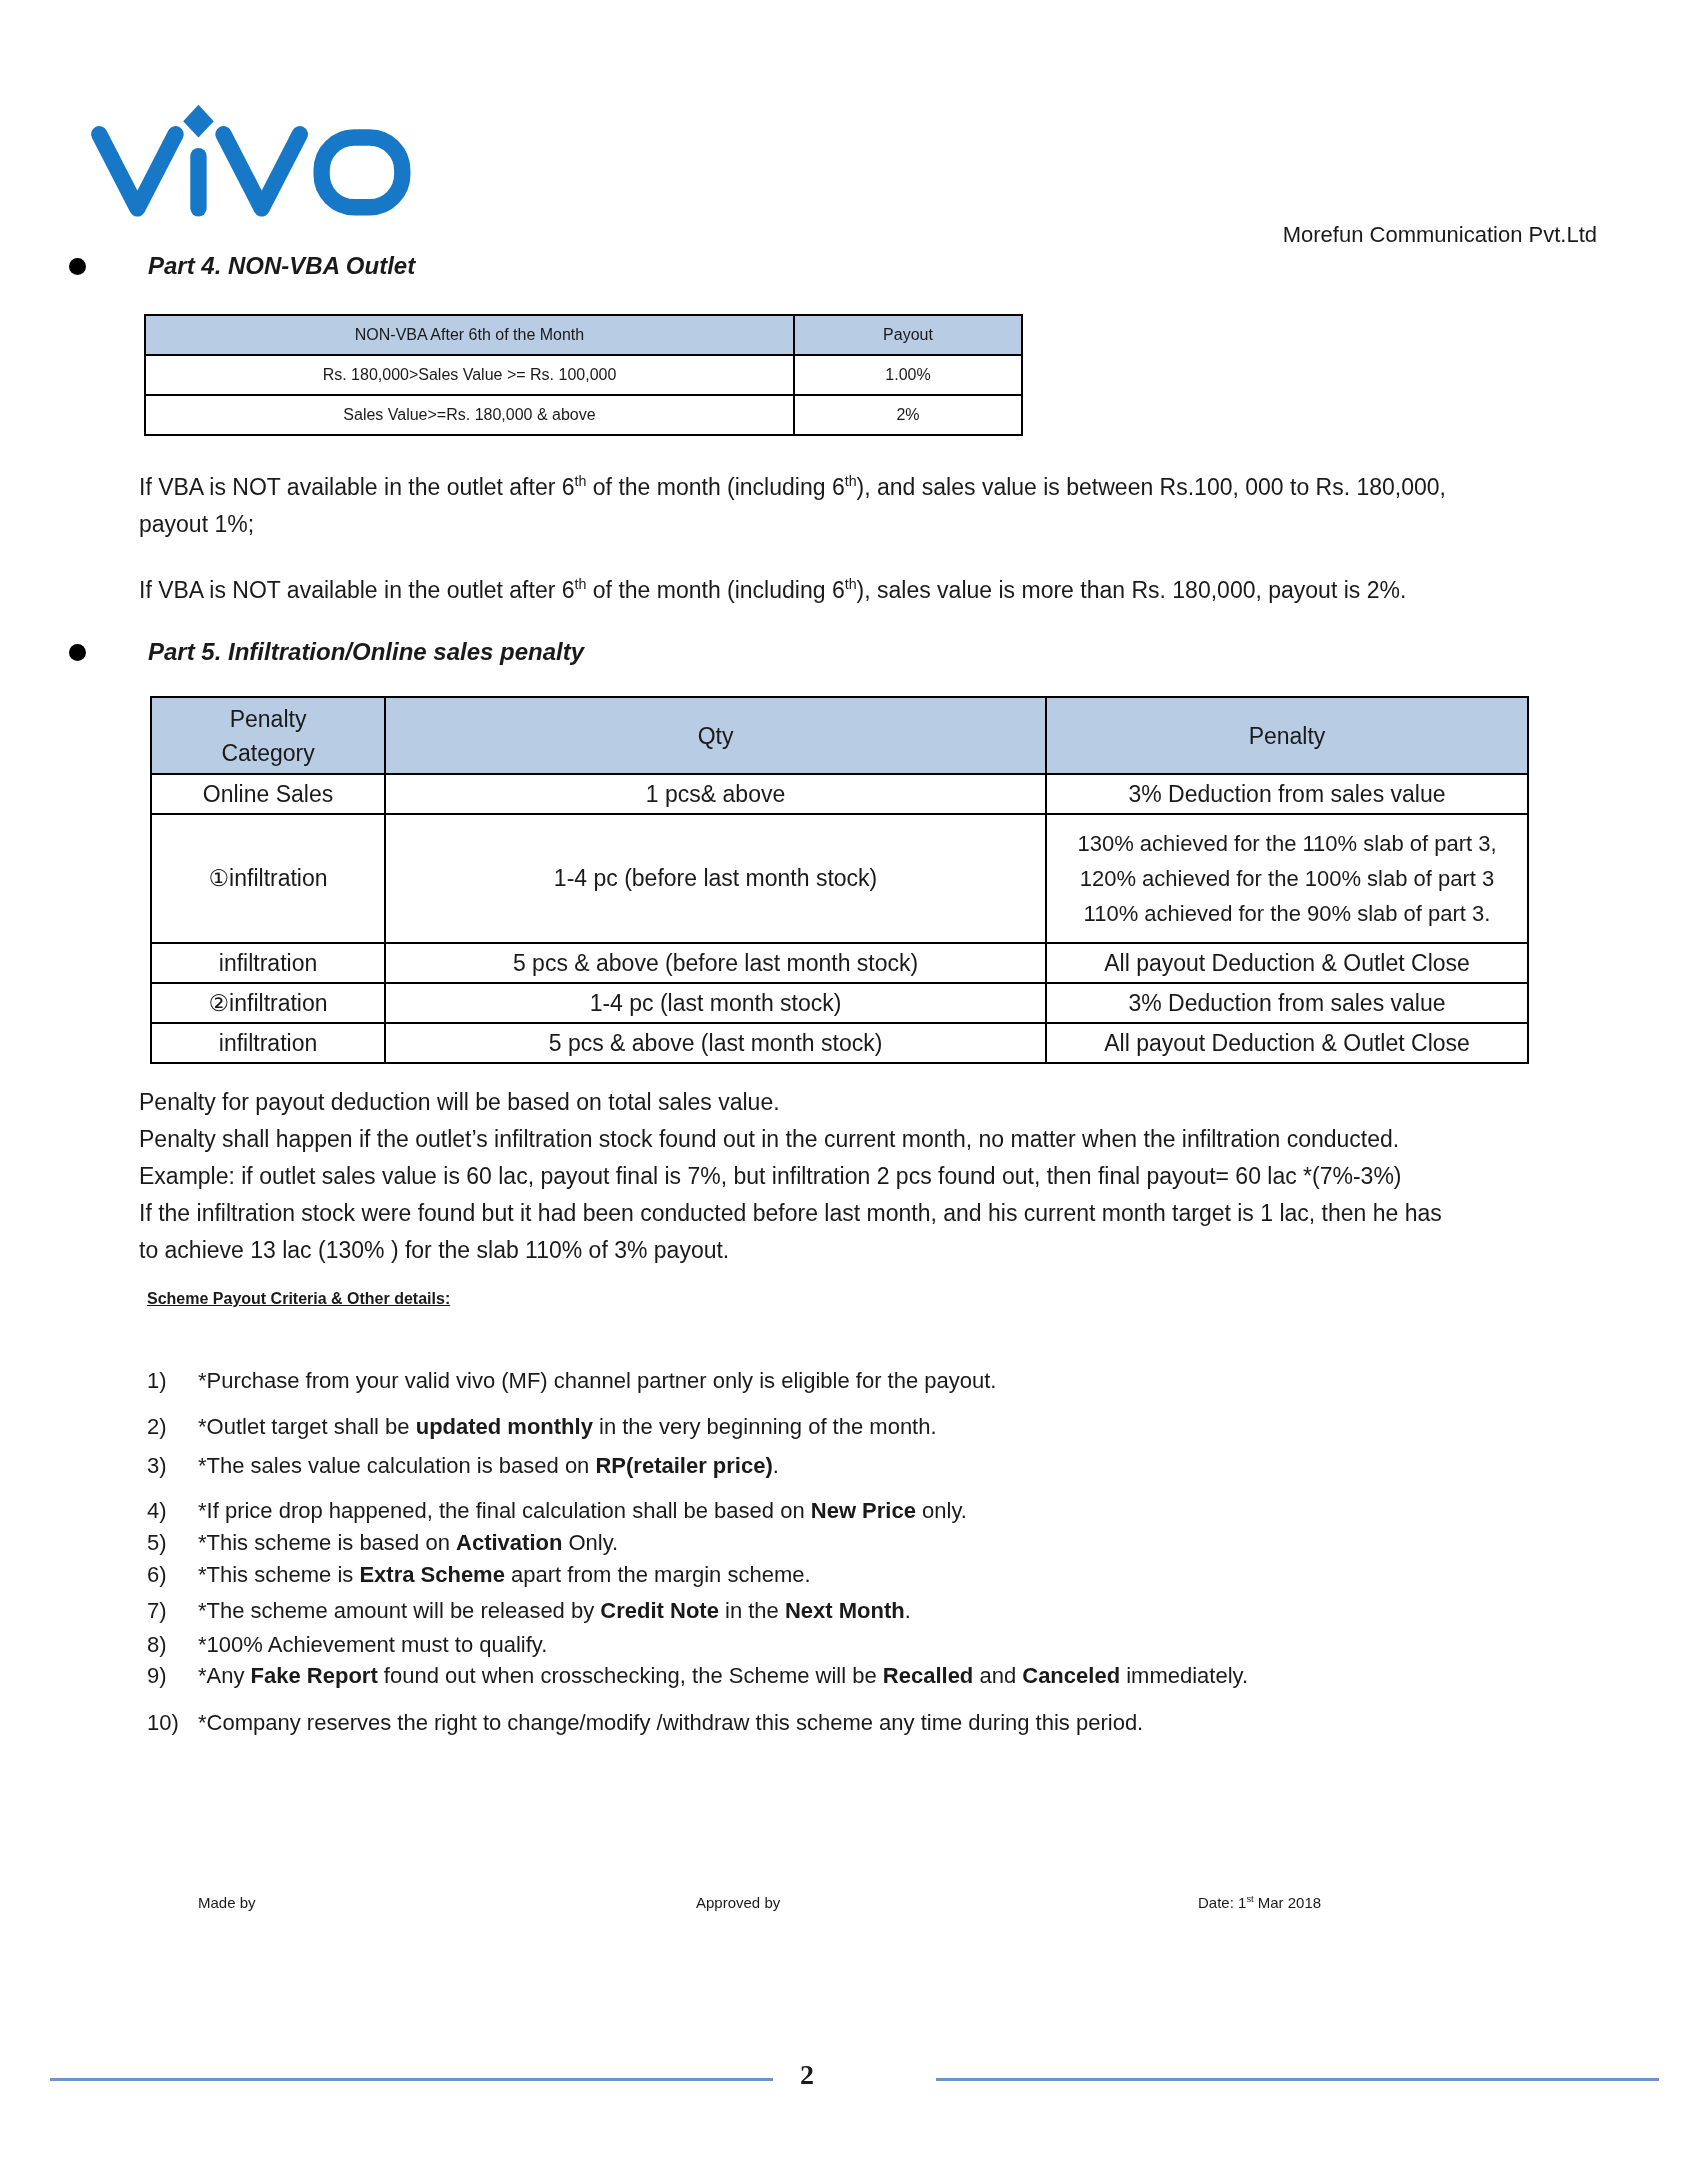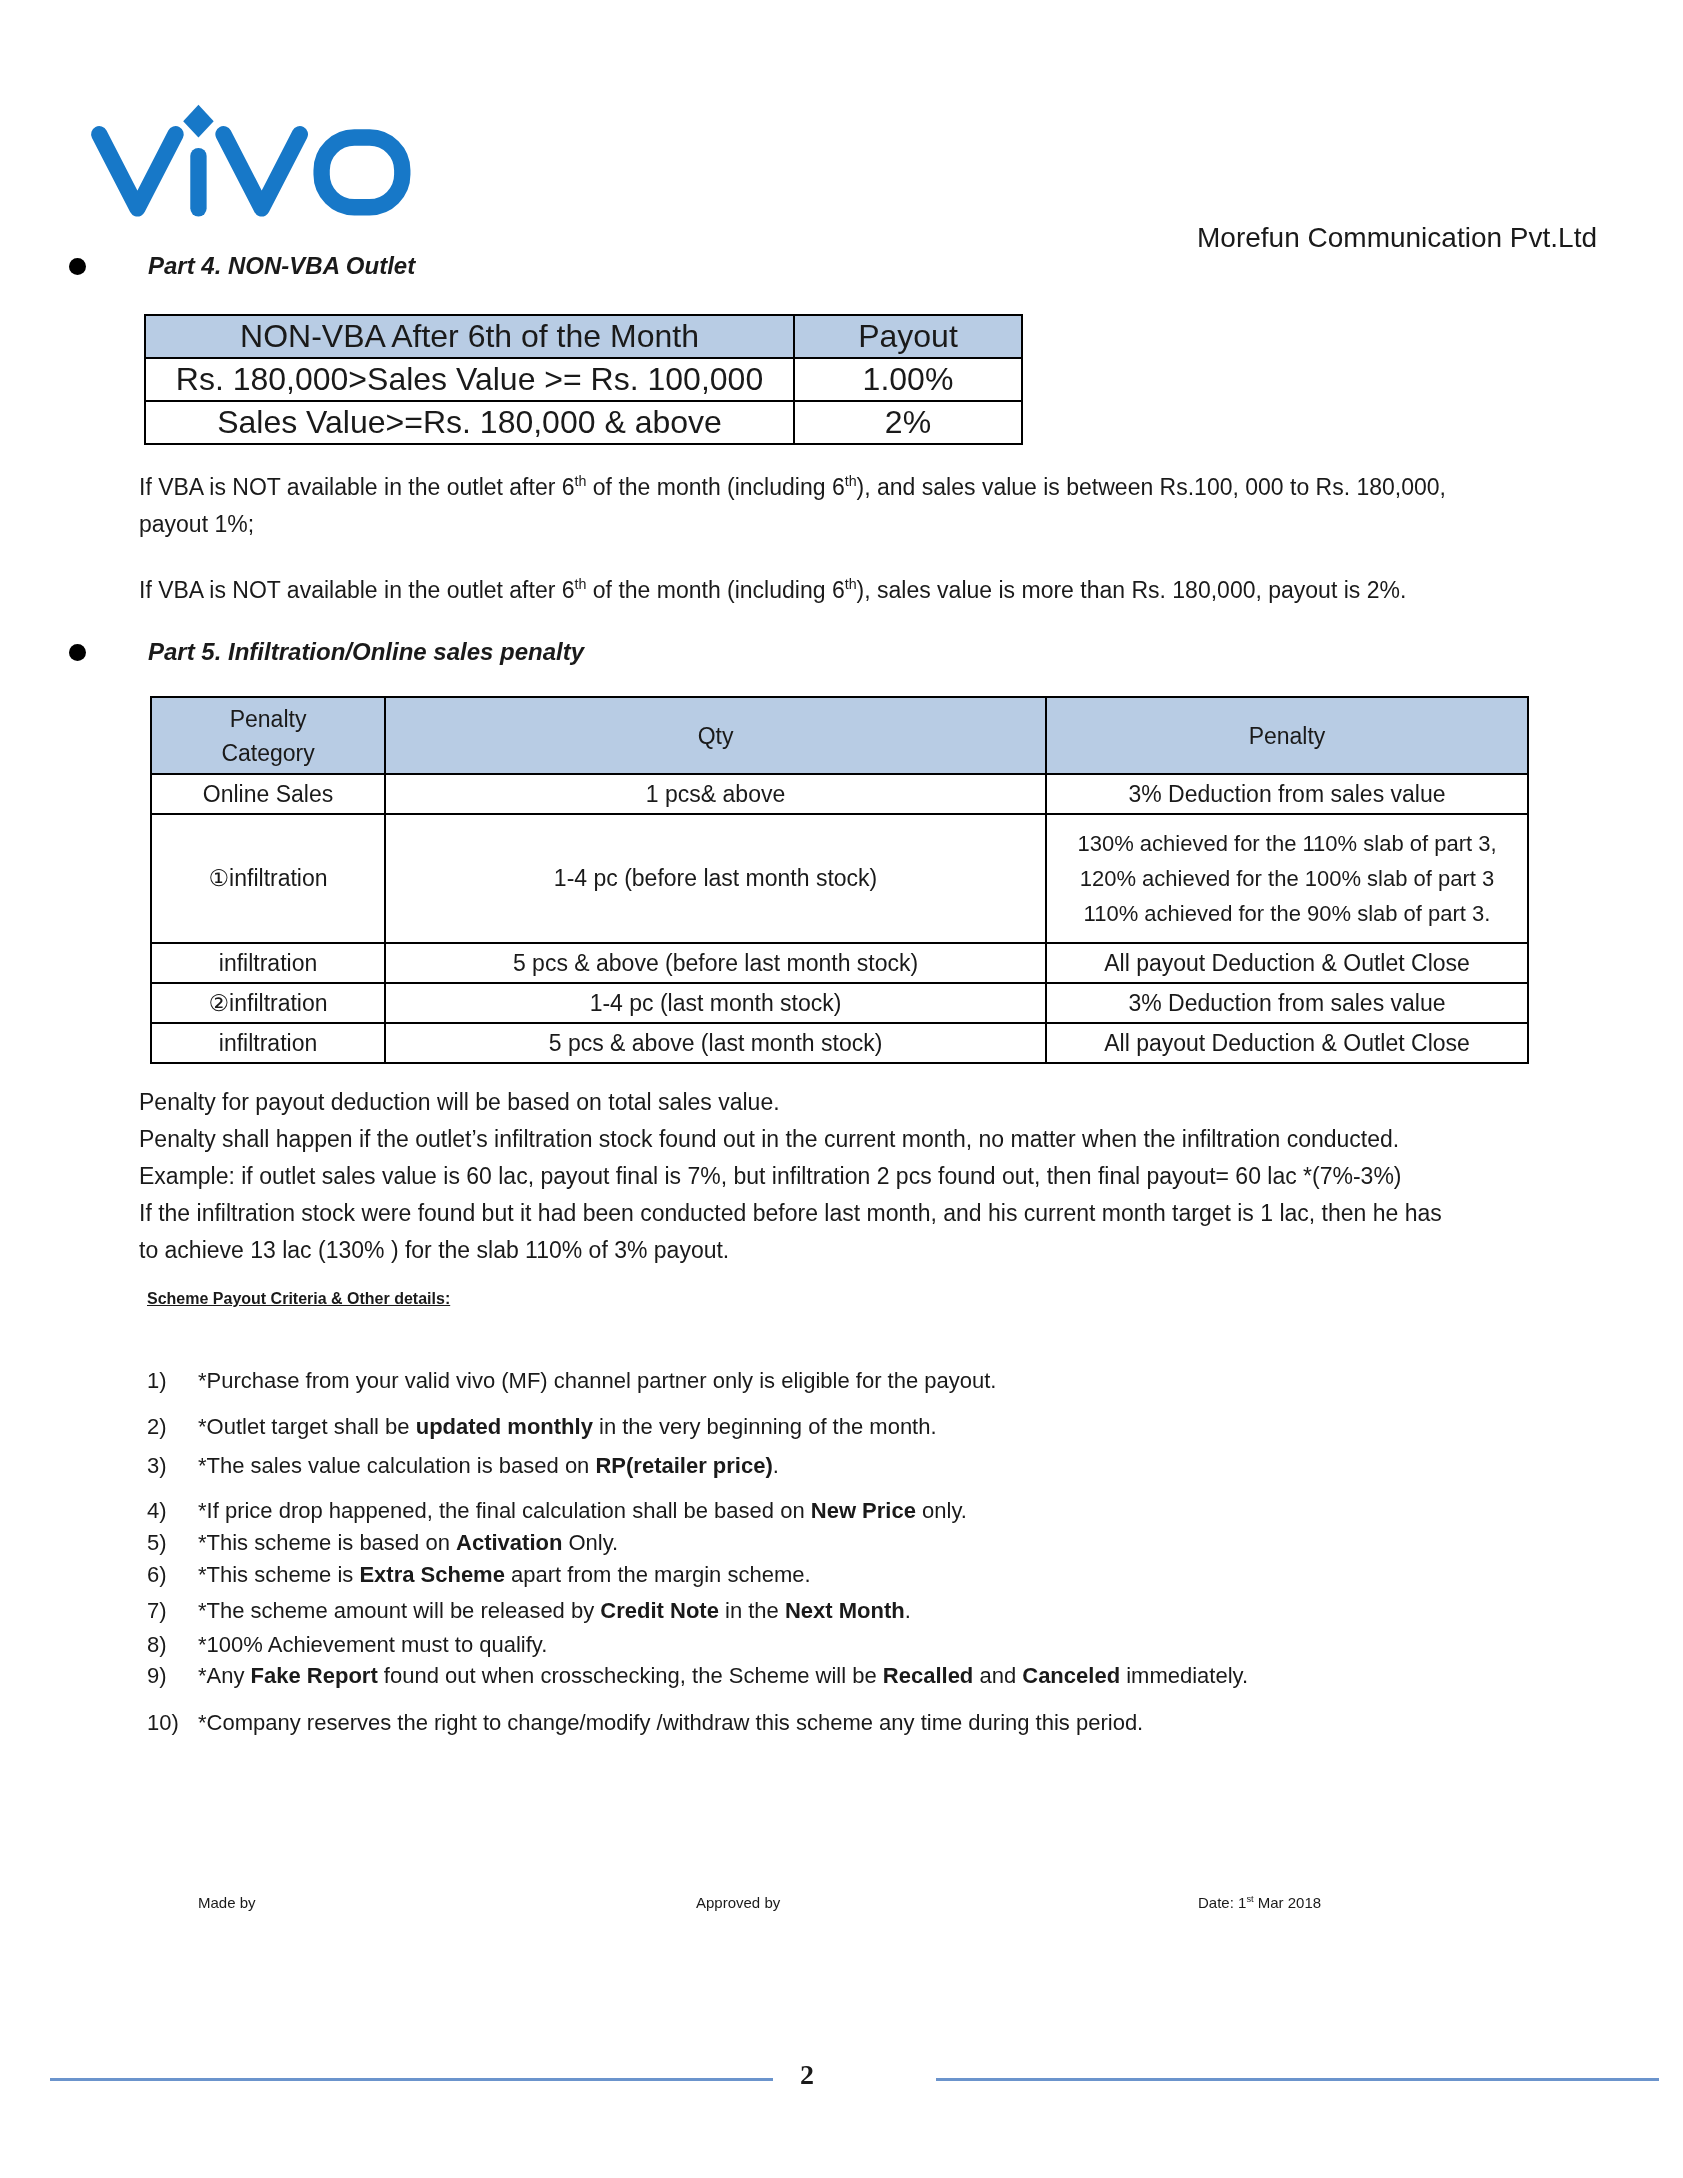--- a/index.html
+++ b/index.html
@@ -5,30 +5,30 @@
   html,body{margin:0;padding:0;background:#e8e8e8;}
   .page{
     position:relative;width:1683px;height:2178px;background:#ffffff;
     font-family:"Liberation Sans","DejaVu Sans",sans-serif;color:#1a1a1a;
     overflow:hidden;margin:0 auto;
   }
   .abs{position:absolute;}
   
   .logo{left:84px;top:97px;}
   
-  .company{top:222px;right:86px;font-size:28px;}
+  .company{top:222px;right:86px;font-size:22px;}
   
   .section-row{left:69px;display:flex;align-items:center;font-style:italic;}
   .bullet{width:17px;height:17px;border-radius:50%;background:#000;display:inline-block;}
   .section-title{font-weight:bold;font-size:24px;margin-left:62px;}
   
   table{border-collapse:collapse;}
   td,th{border:2px solid #000;text-align:center;vertical-align:middle;
         white-space:pre-line;padding:2px 6px;font-weight:normal;}
-  .t1{left:144px;top:314px;width:879px;font-size:32px;}
+  .t1{left:144px;top:314px;width:879px;font-size:16px;}
   .t1 th,.t1 td{height:34px;}
   .t1 .hrow th{background:#b8cce4;}
   .t2{left:150px;top:696px;width:1379px;font-size:23px;}
   .t2 .hrow th{background:#b8cce4;height:71px;line-height:34px;}
   .t2 td{height:34px;}
   .t2 .multiline{font-size:22px;line-height:35px;padding:11px 6px;}
   
   .para{font-size:23px;line-height:37px;}
   .p1{left:139px;top:463px;width:1485px;}
   .p2{left:139px;top:566px;width:1485px;}

